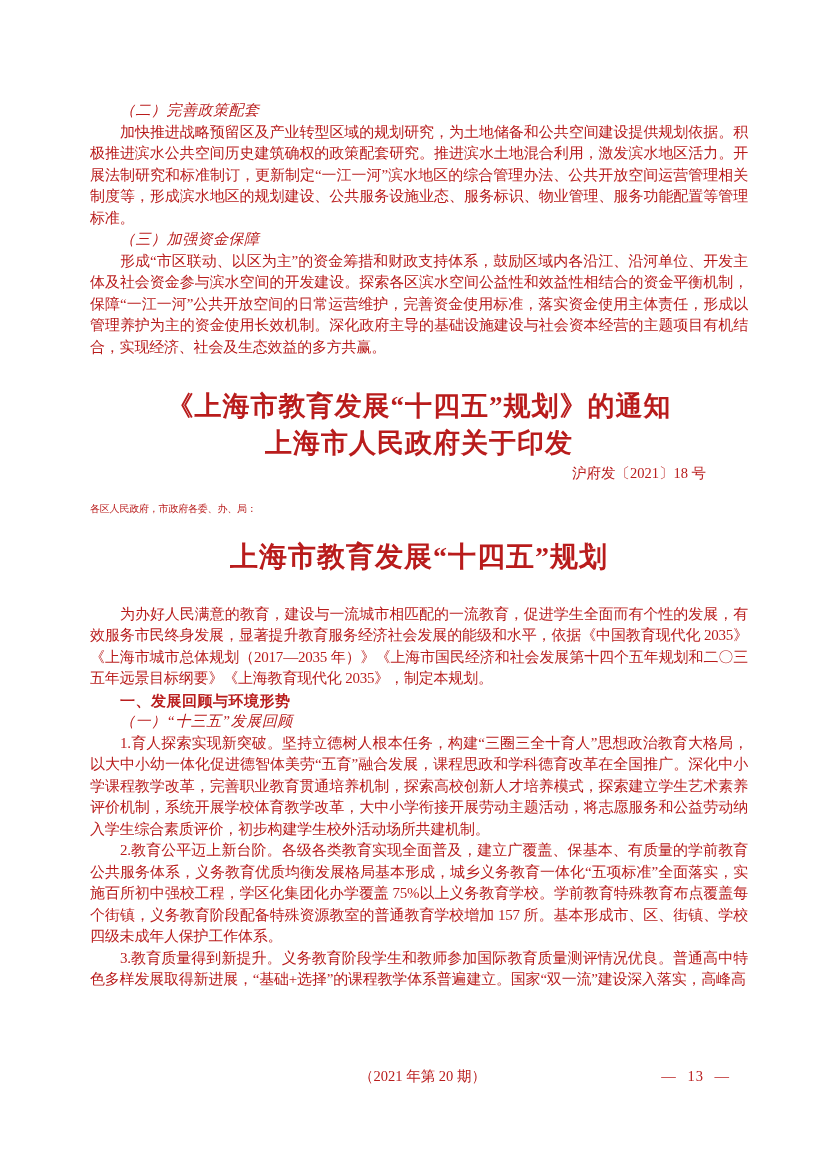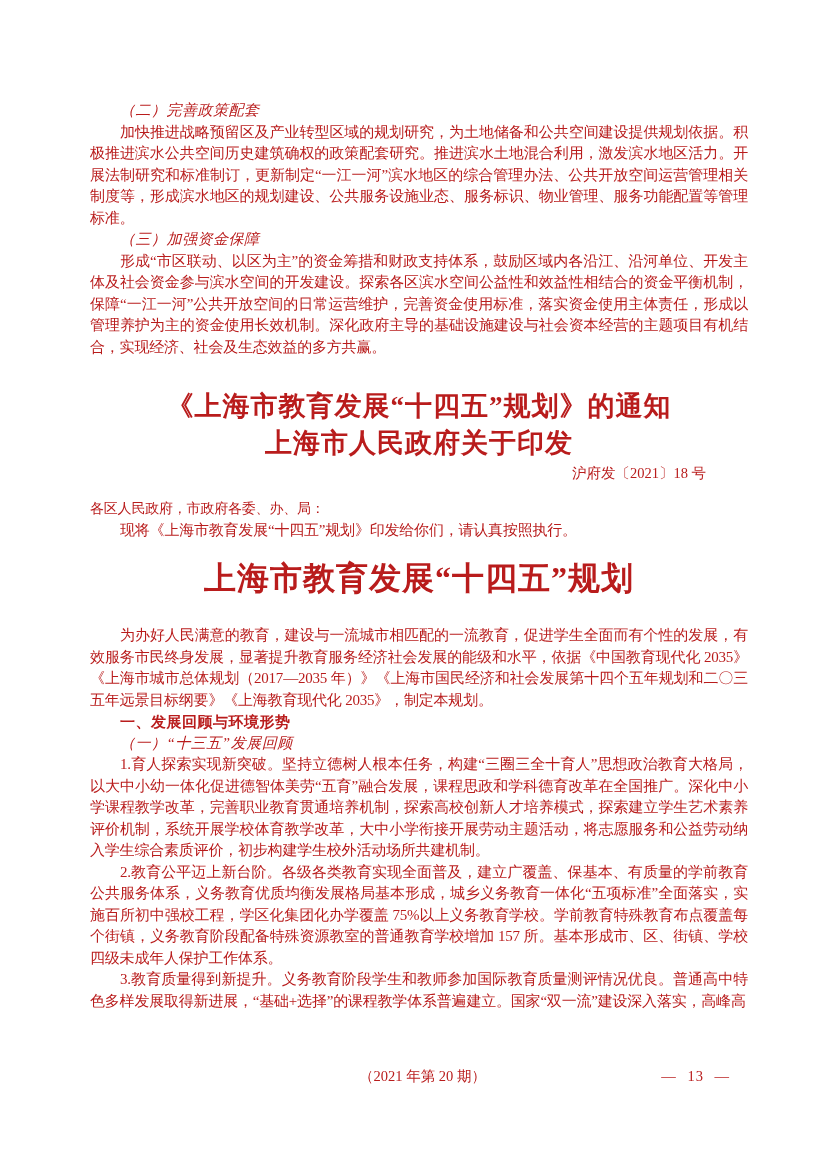--- a/index.html
+++ b/index.html
@@ -62,29 +62,29 @@
     line-height: 22px;
   }
   .doc-number {
     text-align: right;
     padding-right: 42px;
     font-size: 14.5px;
     line-height: 22px;
   }
   .salutation {
     margin-top: 14px;
-    font-size: 14px;
+    font-size: 10px;
     line-height: 21.5px;
     letter-spacing: -0.2px;
   }
   .plan-title {
     margin-top: 16px;
     text-align: center;
     font-weight: bold;
-    font-size: 32px;
+    font-size: 28px;
     line-height: 42px;
     letter-spacing: 1px;
   }
   .intro {
     margin-top: 26px;
   }
   .footer {
     position: absolute;
     left: 90px;
     right: 72px;
@@ -120,21 +120,20 @@
     <div class="notice-title">
       <div>《上海市教育发展“十四五”规划》的通知</div>
       <div>上海市人民政府关于印发</div>
     </div>
 
 
     <div class="doc-number">沪府发〔2021〕18 号</div>
 
     <div class="salutation">各区人民政府，市政府各委、办、局：</div>
 
-    <p class="para">现将《上海市教育发展“十四五”规划》印发给你们，请认真按照执行。</p>
 
     <div class="plan-title">上海市教育发展“十四五”规划</div>
 
     <p class="para intro">为办好人民满意的教育，建设与一流城市相匹配的一流教育，促进学生全面而有个性的发展，有效服务市民终身发展，显著提升教育服务经济社会发展的能级和水平，依据《中国教育现代化 2035》《上海市城市总体规划（2017—2035 年）》《上海市国民经济和社会发展第十四个五年规划和二〇三五年远景目标纲要》《上海教育现代化 2035》，制定本规划。</p>
 
     <div class="sec-heading">一、发展回顾与环境形势</div>
 
     <div class="kai-heading">（一）“十三五”发展回顾</div>
 
 

